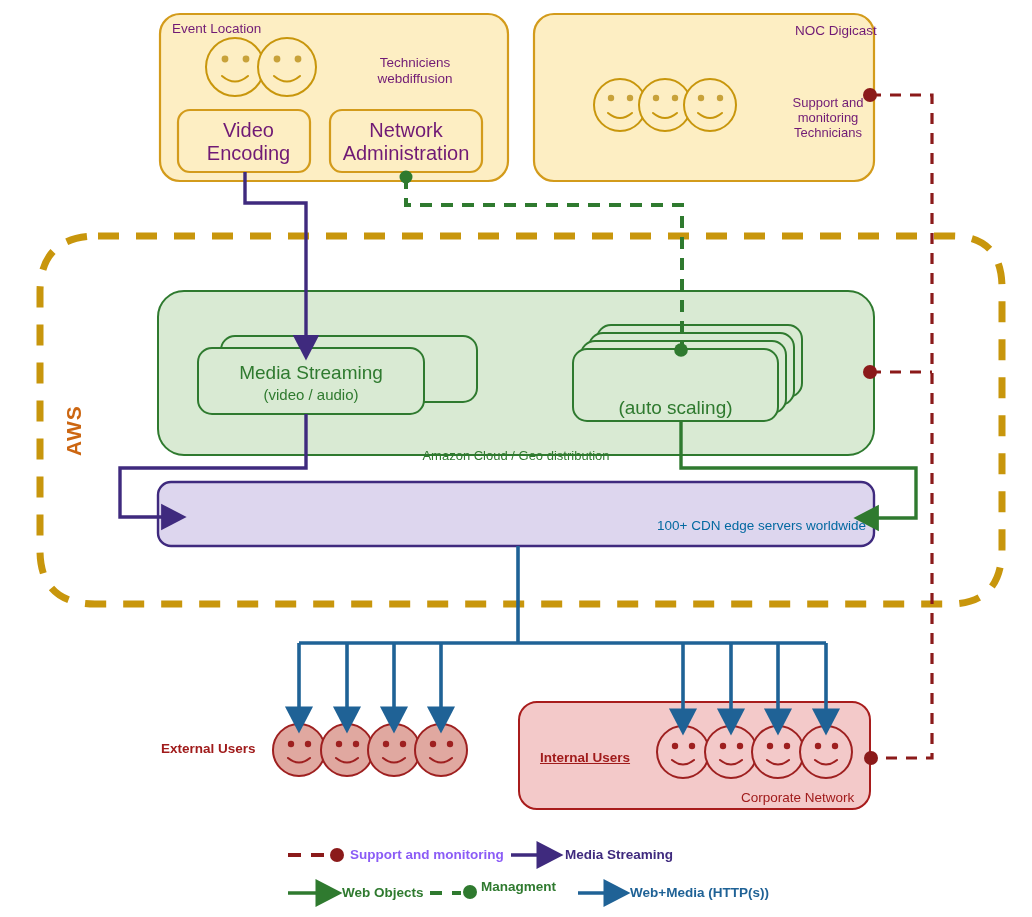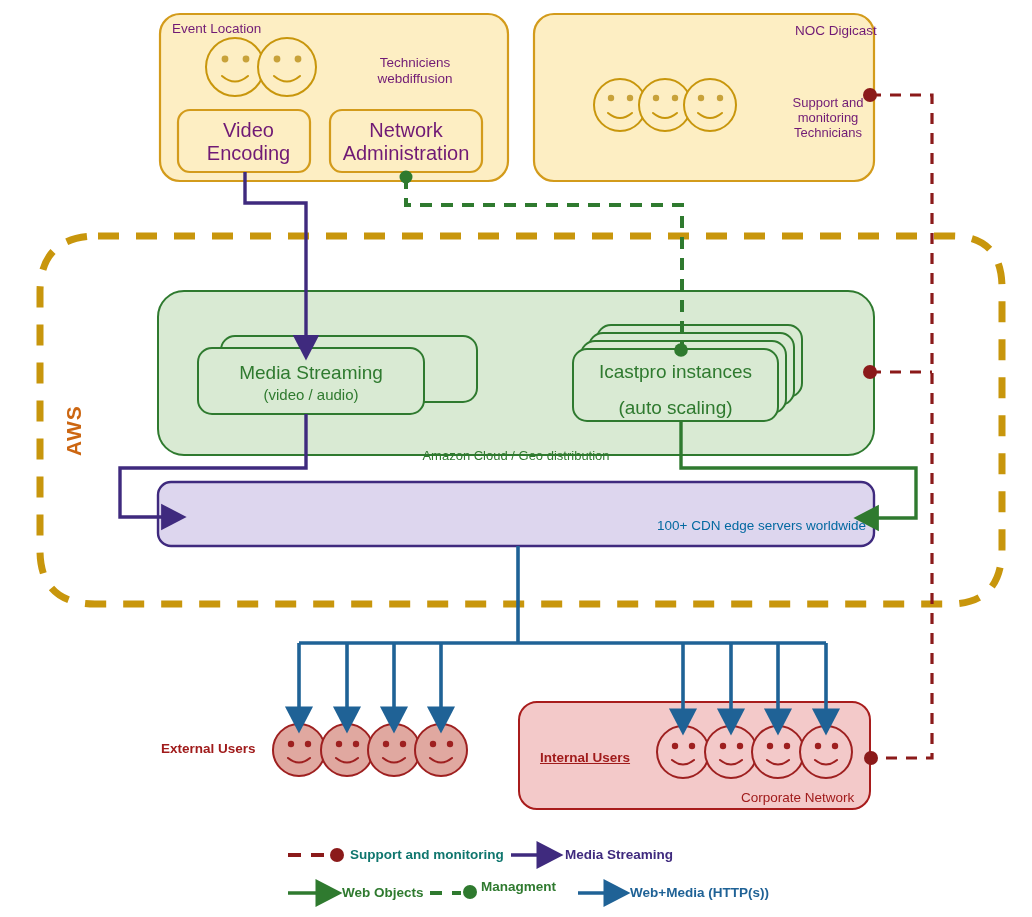--- a/index.html
+++ b/index.html
@@ -215,32 +215,31 @@
 
   <div class="lbl orange ctr" style="left:774px;top:96px;width:108px;font-size:13px;">Support and
 monitoring
 Technicians</div>
 
   <div class="awsT lbl" style="left:62px;top:456px;">AWS</div>
 
   <div class="lbl greenT ctr" style="left:198px;top:362px;width:226px;font-size:19px;">Media Streaming</div>
   <div class="lbl greenT ctr" style="left:198px;top:386px;width:226px;font-size:15px;">(video / audio)</div>
 
-  <div class="lbl greenT ctr" style="left:573px;top:361px;width:205px;font-size:19px;">Icastpro instances</div>
   <div class="lbl greenT ctr" style="left:573px;top:385px;width:205px;font-size:19px;margin-top:12px;">(auto scaling)</div>
 
   <div class="lbl greenT ctr" style="left:356px;top:449px;width:320px;font-size:13px;">Amazon Cloud / Geo distribution</div>
 
   <div class="lbl purpleT" style="left:657px;top:518px;font-size:13.5px;">100+ CDN edge servers worldwide</div>
 
   <div class="lbl redT" style="left:161px;top:741px;font-size:13.5px;font-weight:bold;">External Users</div>
 
   <div class="lbl redT" style="left:540px;top:750px;font-size:13.5px;font-weight:bold;text-decoration:underline;">Internal Users</div>
 
   <div class="lbl redT" style="left:741px;top:790px;font-size:13.5px;">Corporate Network</div>
 
-  <div class="lbl legT" style="left:350px;top:847px;color:#0f766e;">Support and monitoring</div>
+  <div class="lbl legT" style="left:350px;top:847px;color:#8b5cf6;">Support and monitoring</div>
   <div class="lbl legT" style="left:565px;top:847px;color:#3f2a7e;">Media Streaming</div>
   <div class="lbl legT" style="left:342px;top:885px;color:#2f7a2f;">Web Objects</div>
   <div class="lbl legT" style="left:481px;top:879px;color:#2f7a2f;">Managment</div>
   <div class="lbl legT" style="left:630px;top:885px;color:#1f6296;">Web+Media (HTTP(s))</div>
 
 </div>
 
 </body></html>

